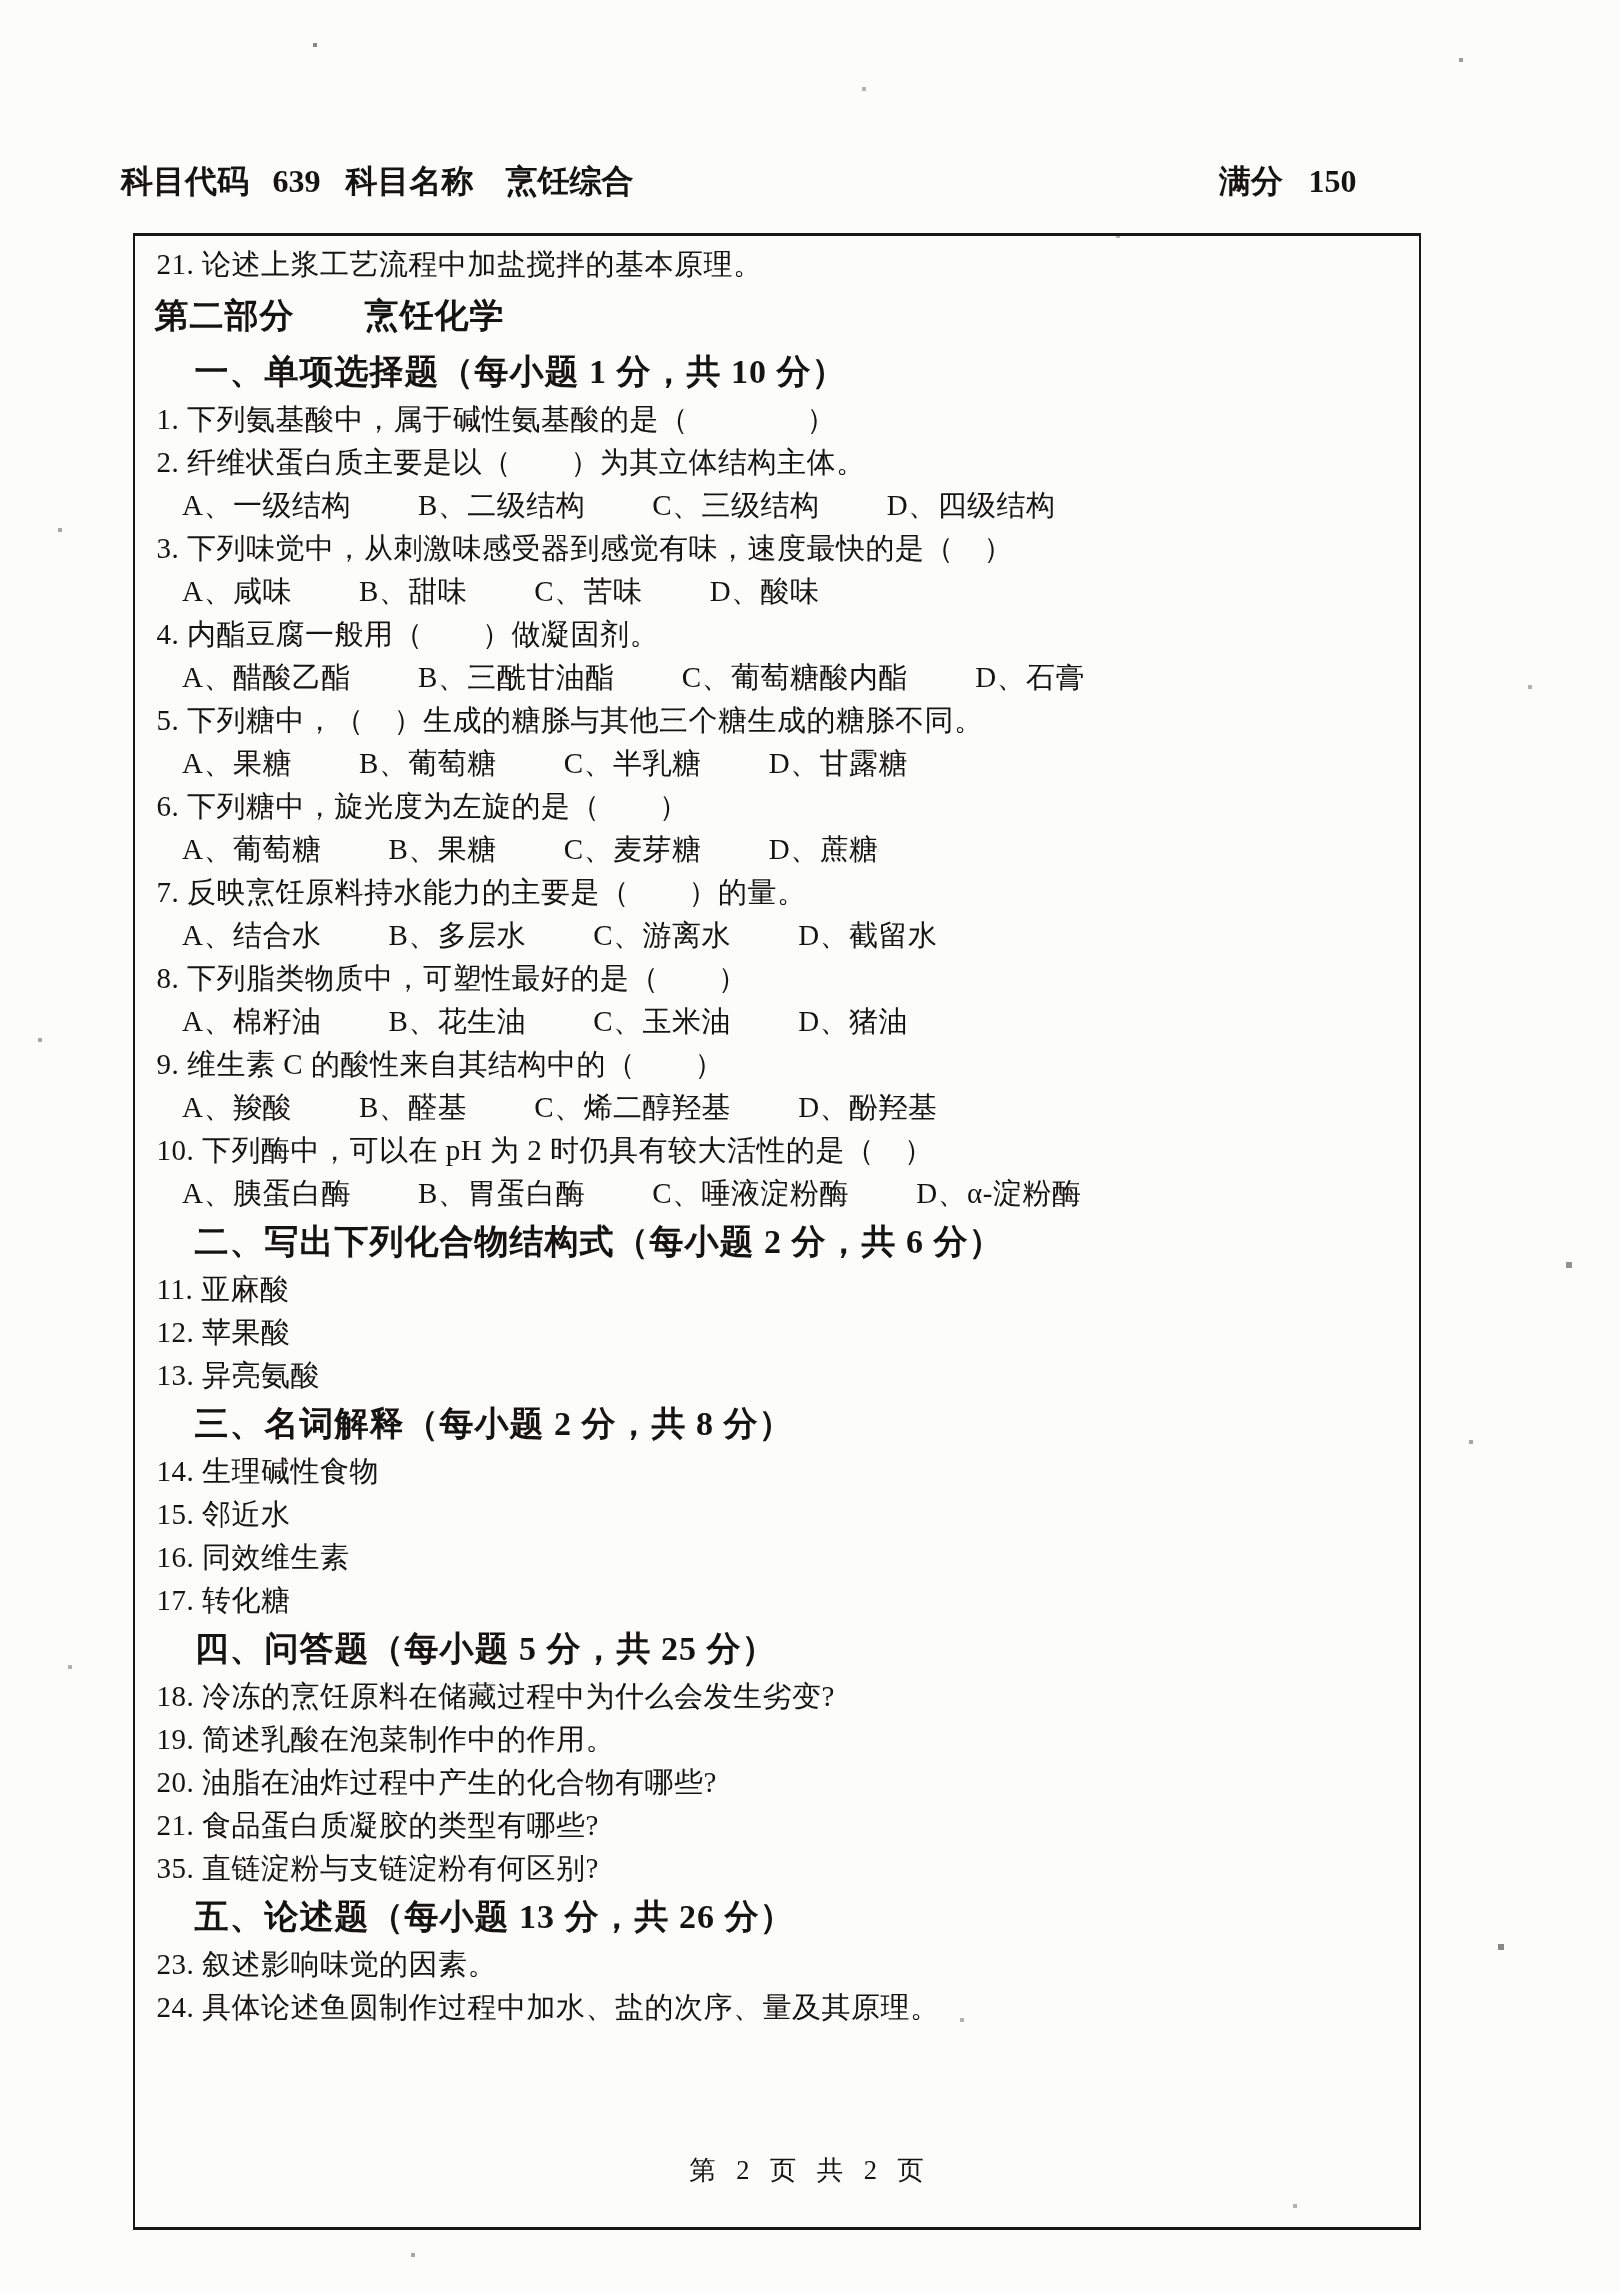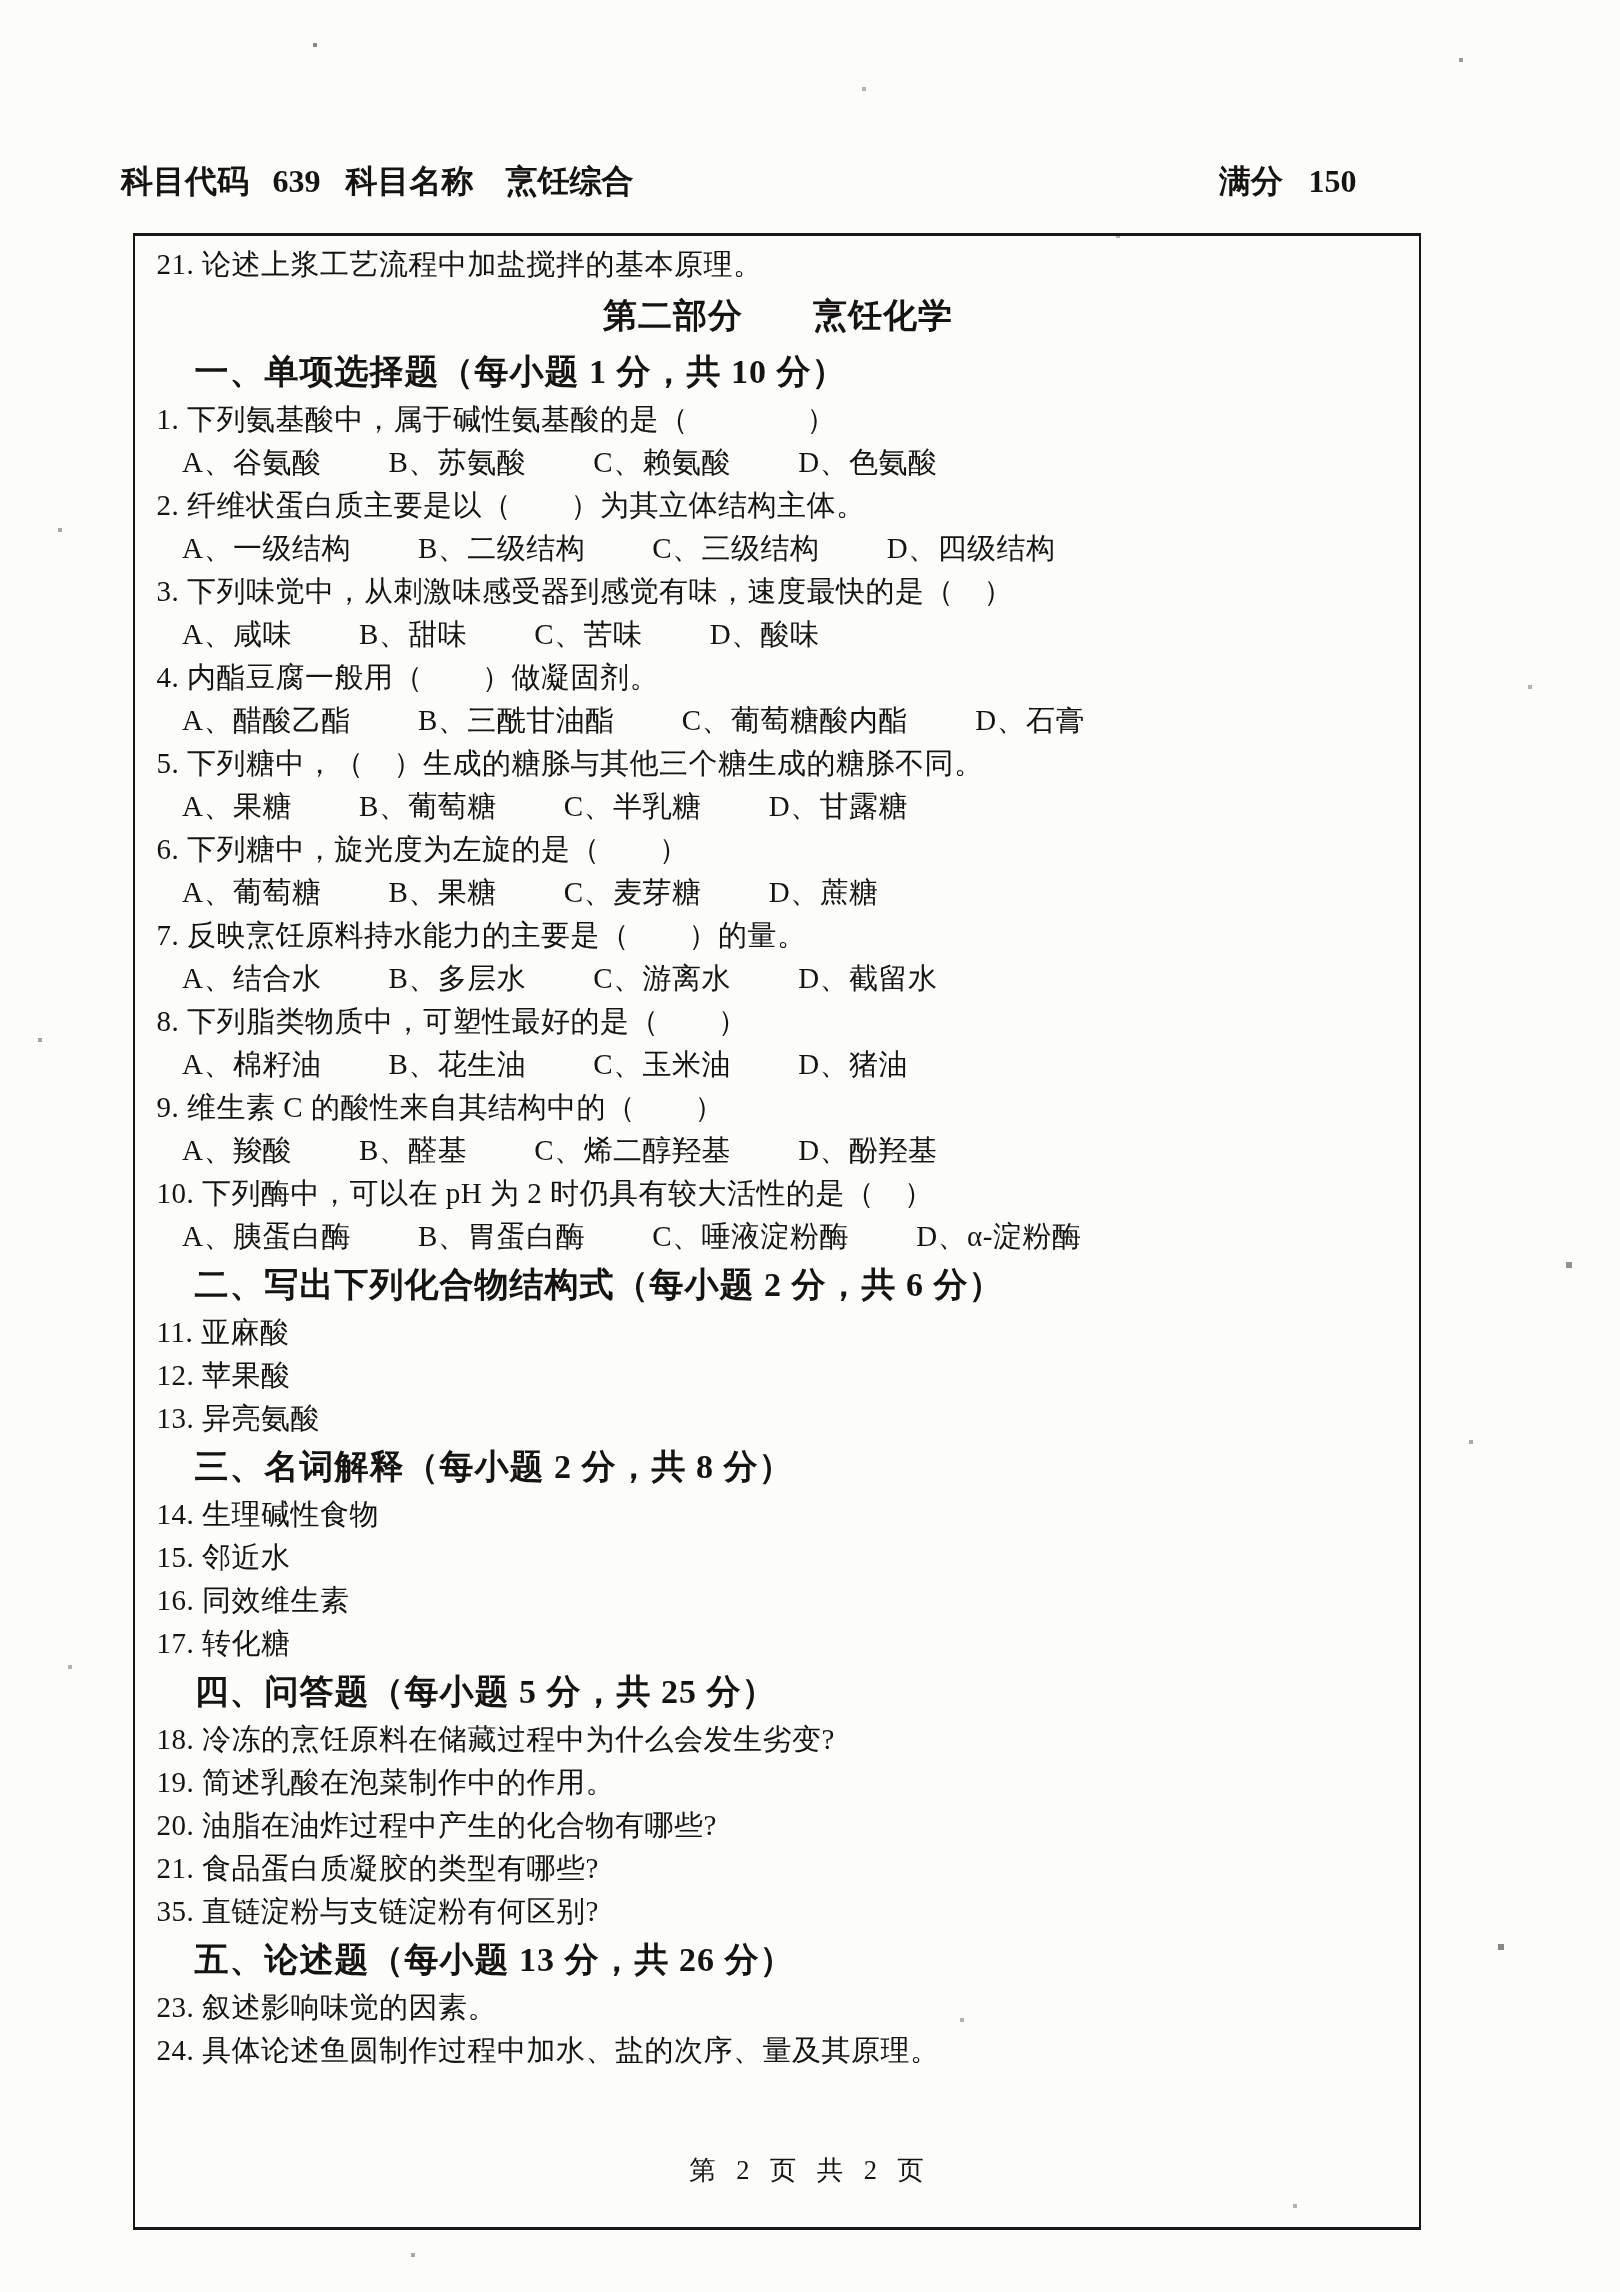--- a/index.html
+++ b/index.html
@@ -84,21 +84,20 @@
     font-size: 34px;
     font-weight: 700;
     line-height: 53px;
     letter-spacing: 1px;
     margin-left: 40px;
   }
   .ln.part-title {
     font-size: 34px;
     font-weight: 700;
     line-height: 59px;
-    text-align: center;
     letter-spacing: 1px;
   }
   .footer {
     position: absolute;
     top: 2152px;
     left: 0;
     width: 1620px;
     text-align: center;
     font-size: 26.5px;
     letter-spacing: 6.9px;
@@ -115,26 +114,20 @@
     <span>满分</span><span class="num">150</span>
   </span>
 </div>
 
 <div class="qbox">
   <div id="lines">
       <div class="ln question">21. 论述上浆工艺流程中加盐搅拌的基本原理。</div>
       <div class="ln part-title">第二部分　　烹饪化学</div>
       <div class="ln section">一、单项选择题（每小题 1 分，共 10 分）</div>
       <div class="ln question">1. 下列氨基酸中，属于碱性氨基酸的是（　　　　）</div>
-      <div class="ln options">
-        <span>A、谷氨酸</span>
-        <span>B、苏氨酸</span>
-        <span>C、赖氨酸</span>
-        <span>D、色氨酸</span>
-      </div>
       <div class="ln question">2. 纤维状蛋白质主要是以（　　）为其立体结构主体。</div>
       <div class="ln options">
         <span>A、一级结构</span>
         <span>B、二级结构</span>
         <span>C、三级结构</span>
         <span>D、四级结构</span>
       </div>
       <div class="ln question">3. 下列味觉中，从刺激味感受器到感觉有味，速度最快的是（　）</div>
       <div class="ln options">
         <span>A、咸味</span>

